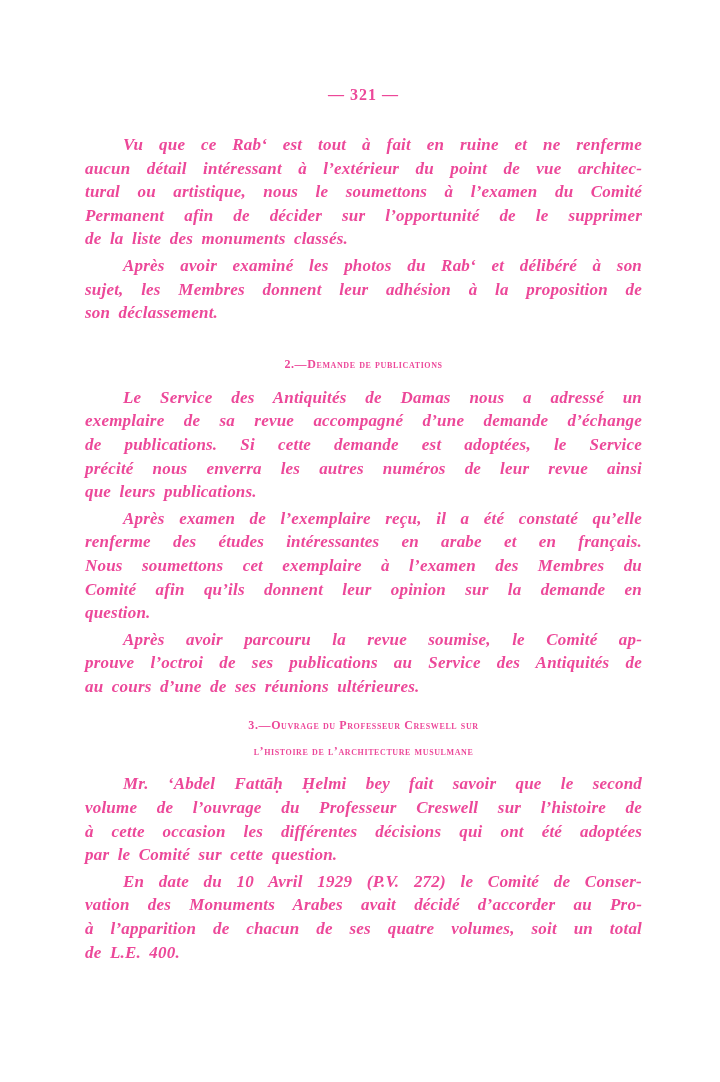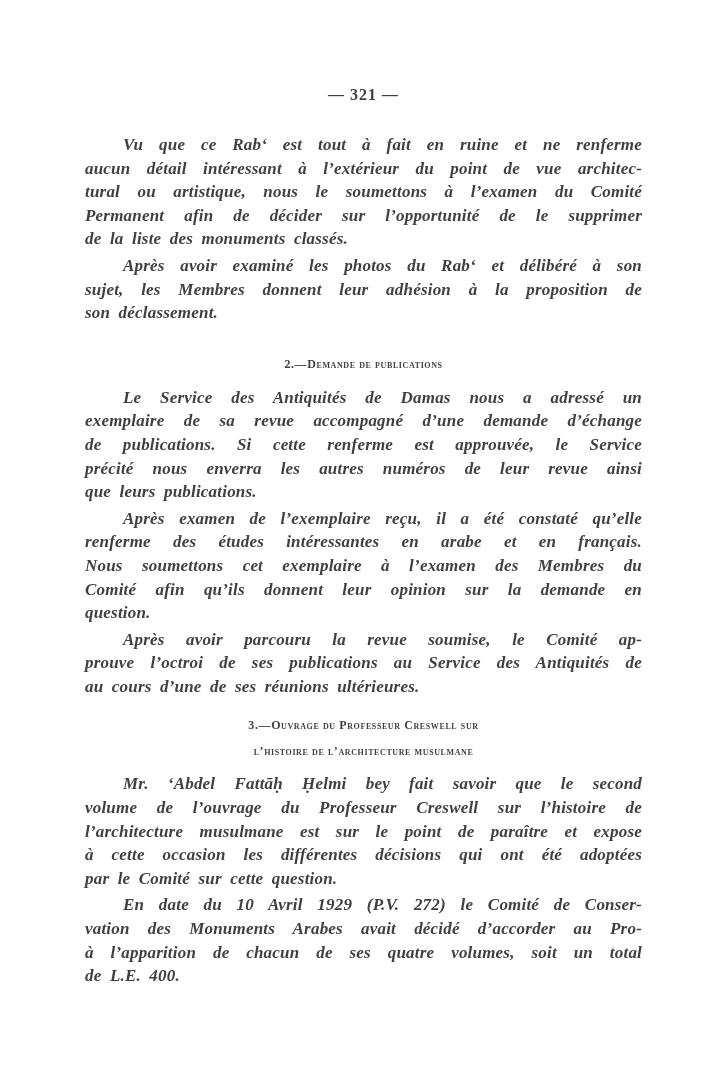--- a/index.html
+++ b/index.html
@@ -7,21 +7,21 @@
     padding: 0;
     background: #ffffff;
   }
   .page {
     position: relative;
     width: 720px;
     height: 1082px;
     background: #ffffff;
     overflow: hidden;
     font-family: "Liberation Serif", "DejaVu Serif", serif;
-    color: #404040;
+    color: #ec4899;
   }
   .content {
     position: absolute;
     left: 85px;
     top: 86px;
     width: 557px;
   }
   .pagenum {
     text-align: center;
     font-size: 16px;
@@ -86,21 +86,21 @@
       <div class="ln first">Après avoir examiné les photos du Rab‘ et délibéré à son</div>
       <div class="ln">sujet, les Membres donnent leur adhésion à la proposition de</div>
       <div class="ln last">son déclassement.</div>
     </div>
 
     <div class="heading heading-publications">2.—Demande de publications</div>
 
     <div class="para">
       <div class="ln first">Le Service des Antiquités de Damas nous a adressé un</div>
       <div class="ln">exemplaire de sa revue accompagné d’une demande d’échange</div>
-      <div class="ln">de publications. Si cette renferme est approuvée, le Service</div>
+      <div class="ln">de publications. Si cette demande est adoptées, le Service</div>
       <div class="ln">précité nous enverra les autres numéros de leur revue ainsi</div>
       <div class="ln last">que leurs publications.</div>
     </div>
 
     <div class="para">
       <div class="ln first">Après examen de l’exemplaire reçu, il a été constaté qu’elle</div>
       <div class="ln">renferme des études intéressantes en arabe et en français.</div>
       <div class="ln">Nous soumettons cet exemplaire à l’examen des Membres du</div>
       <div class="ln">Comité afin qu’ils donnent leur opinion sur la demande en</div>
       <div class="ln last">question.</div>
@@ -113,21 +113,20 @@
     </div>
 
     <div class="heading heading-creswell">
       <div>3.—Ouvrage du Professeur Creswell sur</div>
       <div>l’histoire de l’architecture musulmane</div>
     </div>
 
     <div class="para">
       <div class="ln first">Mr. ‘Abdel Fattāḥ Ḥelmi bey fait savoir que le second</div>
       <div class="ln">volume de l’ouvrage du Professeur Creswell sur l’histoire de</div>
-      <div class="ln">l’architecture musulmane est sur le point de paraître et expose</div>
       <div class="ln">à cette occasion les différentes décisions qui ont été adoptées</div>
       <div class="ln last">par le Comité sur cette question.</div>
     </div>
 
     <div class="para">
       <div class="ln first">En date du 10 Avril 1929 (P.V. 272) le Comité de Conser-</div>
       <div class="ln">vation des Monuments Arabes avait décidé d’accorder au Pro-</div>
       <div class="ln">à l’apparition de chacun de ses quatre volumes, soit un total</div>
       <div class="ln last">de L.E. 400.</div>
     </div>

